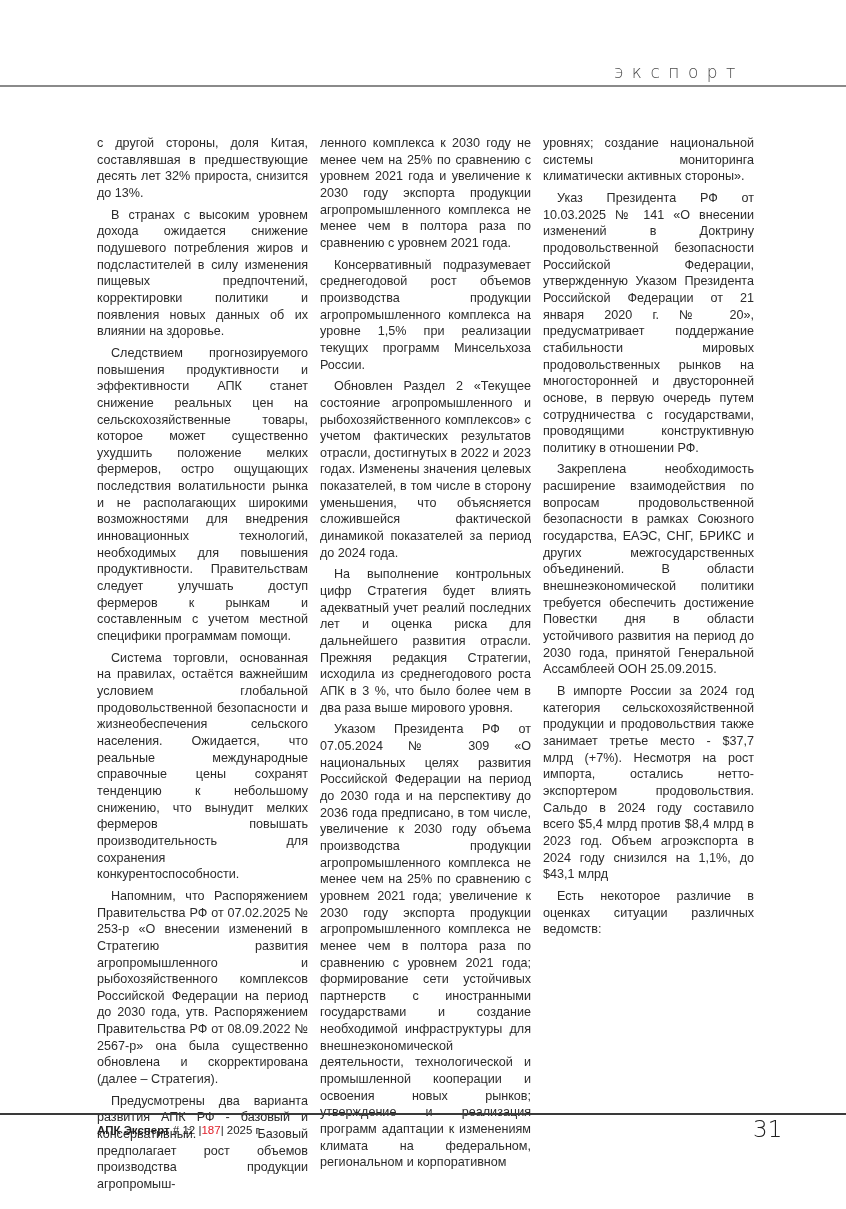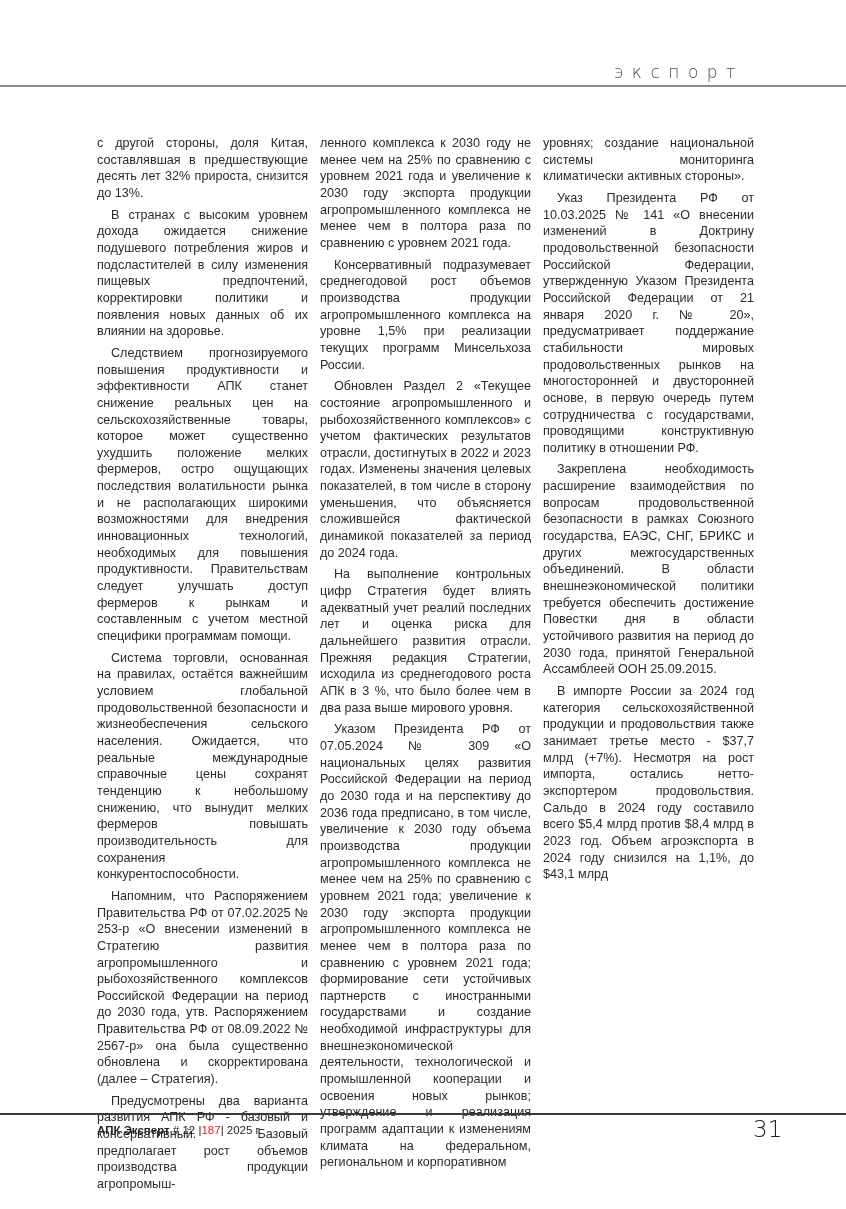--- a/index.html
+++ b/index.html
@@ -41,20 +41,21 @@
     <p class="indent">Консервативный подразумевает среднегодовой рост объемов производства продукции агропромышленного комплекса на уровне 1,5% при реализации текущих программ Минсельхоза России.</p>
     <p class="indent">Обновлен Раздел 2 «Текущее состояние агропромышленного и рыбохозяйственного комплексов» с учетом фактических результатов отрасли, достигнутых в 2022 и 2023 годах. Изменены значения целевых показателей, в том числе в сторону уменьшения, что объясняется сложившейся фактической динамикой показателей за период до 2024 года.</p>
     <p class="indent">На выполнение контрольных цифр Стратегия будет  влиять адекватный учет реалий последних лет и оценка риска для дальнейшего развития отрасли. Прежняя редакция Стратегии, исходила из среднегодового роста АПК в 3 %, что было более чем в два раза выше мирового уровня.</p>
     <p class="indent">Указом Президента РФ от 07.05.2024 № 309 «О национальных целях развития Российской Федерации на период до 2030 года и на перспективу до 2036 года предписано, в том числе, увеличение к 2030 году объема производства продукции агропромышленного комплекса не менее чем на 25% по сравнению с уровнем 2021 года; увеличение к 2030 году экспорта продукции агропромышленного комплекса не менее чем в полтора раза по сравнению с уровнем 2021 года; формирование сети устойчивых партнерств с иностранными государствами и создание необходимой инфраструктуры для внешнеэкономической деятельности, технологической и промышленной кооперации и освоения новых рынков; утверждение и реализация программ адаптации к изменениям климата на федеральном, региональном и корпоративном</p>
   </div>
   <div class="col col3">
     <p>уровнях; создание национальной системы мониторинга климатически активных стороны».</p>
     <p class="indent">Указ Президента РФ от 10.03.2025 № 141 «О внесении изменений в Доктрину продовольственной безопасности Российской Федерации, утвержденную Указом Президента Российской Федерации от 21 января 2020 г. № 20», предусматривает поддержание стабильности мировых продовольственных рынков на многосторонней и двусторонней основе, в первую очередь путем сотрудничества с государствами, проводящими конструктивную политику в отношении РФ.</p>
     <p class="indent">Закреплена необходимость расширение взаимодействия по вопросам продовольственной безопасности в рамках Союзного государства, ЕАЭС, СНГ, БРИКС и других межгосударственных объединений.  В области внешнеэкономической политики требуется обеспечить достижение Повестки дня в области устойчивого развития на период до 2030 года, принятой Генеральной Ассамблеей ООН 25.09.2015.</p>
     <p class="indent">В импорте России за 2024 год категория сельскохозяйственной продукции и продовольствия также занимает третье место - $37,7 млрд (+7%). Несмотря на рост импорта, остались нетто-экспортером продовольствия. Сальдо в 2024 году составило всего $5,4 млрд против $8,4 млрд в 2023 год. Объем агроэкспорта в 2024 году снизился на 1,1%,  до $43,1 млрд</p>
+    <p class="indent">Есть некоторое различие в оценках ситуации различных ведомств:</p>
   </div>
 </div>
 
 <div class="footer-rule"></div>
 <div class="footer-left">
   <span class="brand">АПК Эксперт</span><span> # 12 |</span><span class="issue-red">187</span><span>| 2025 г.</span>
 </div>
 <div class="page-number">31</div>
 
 </body></html>

